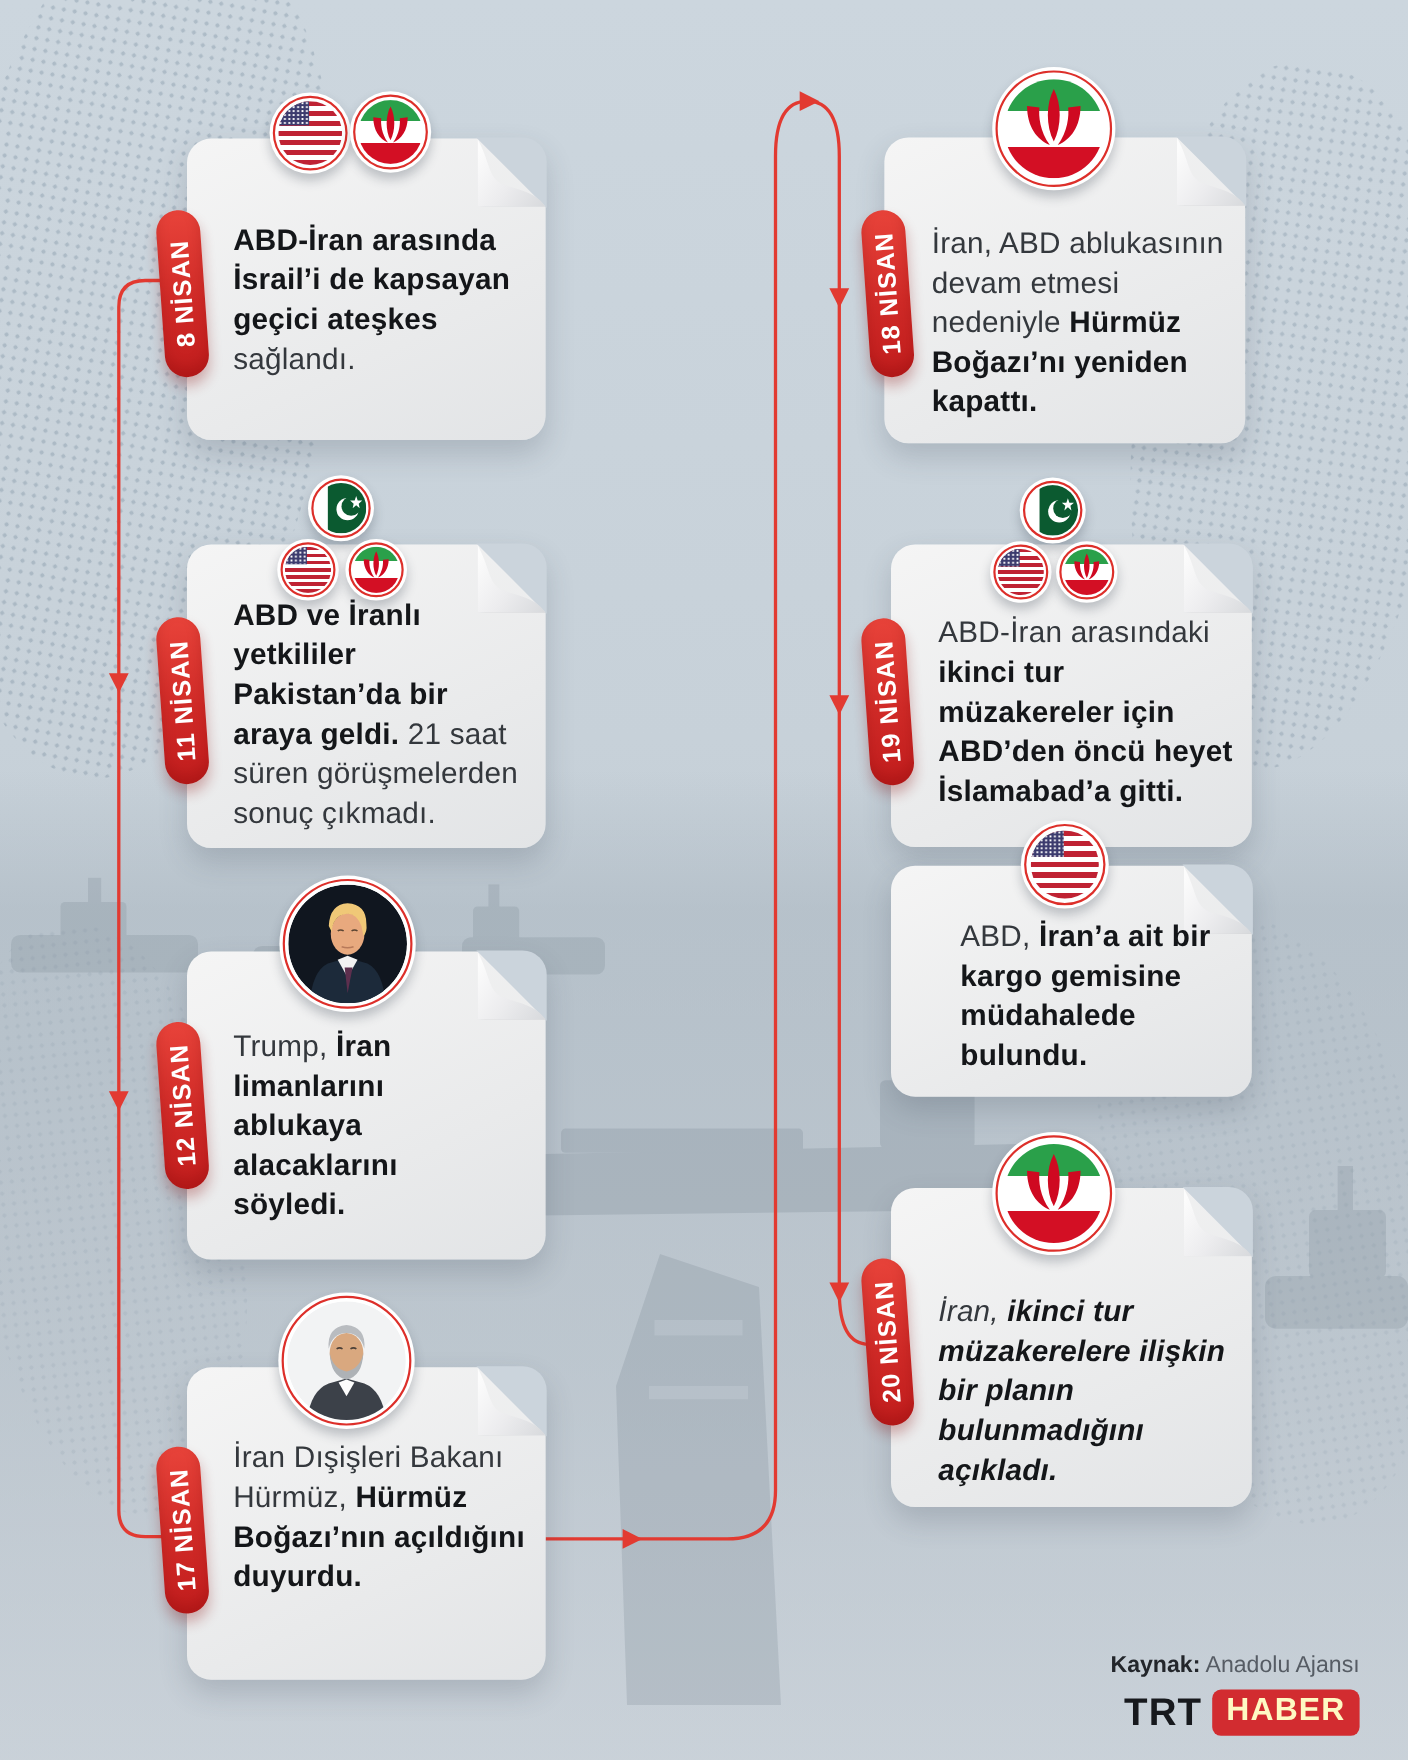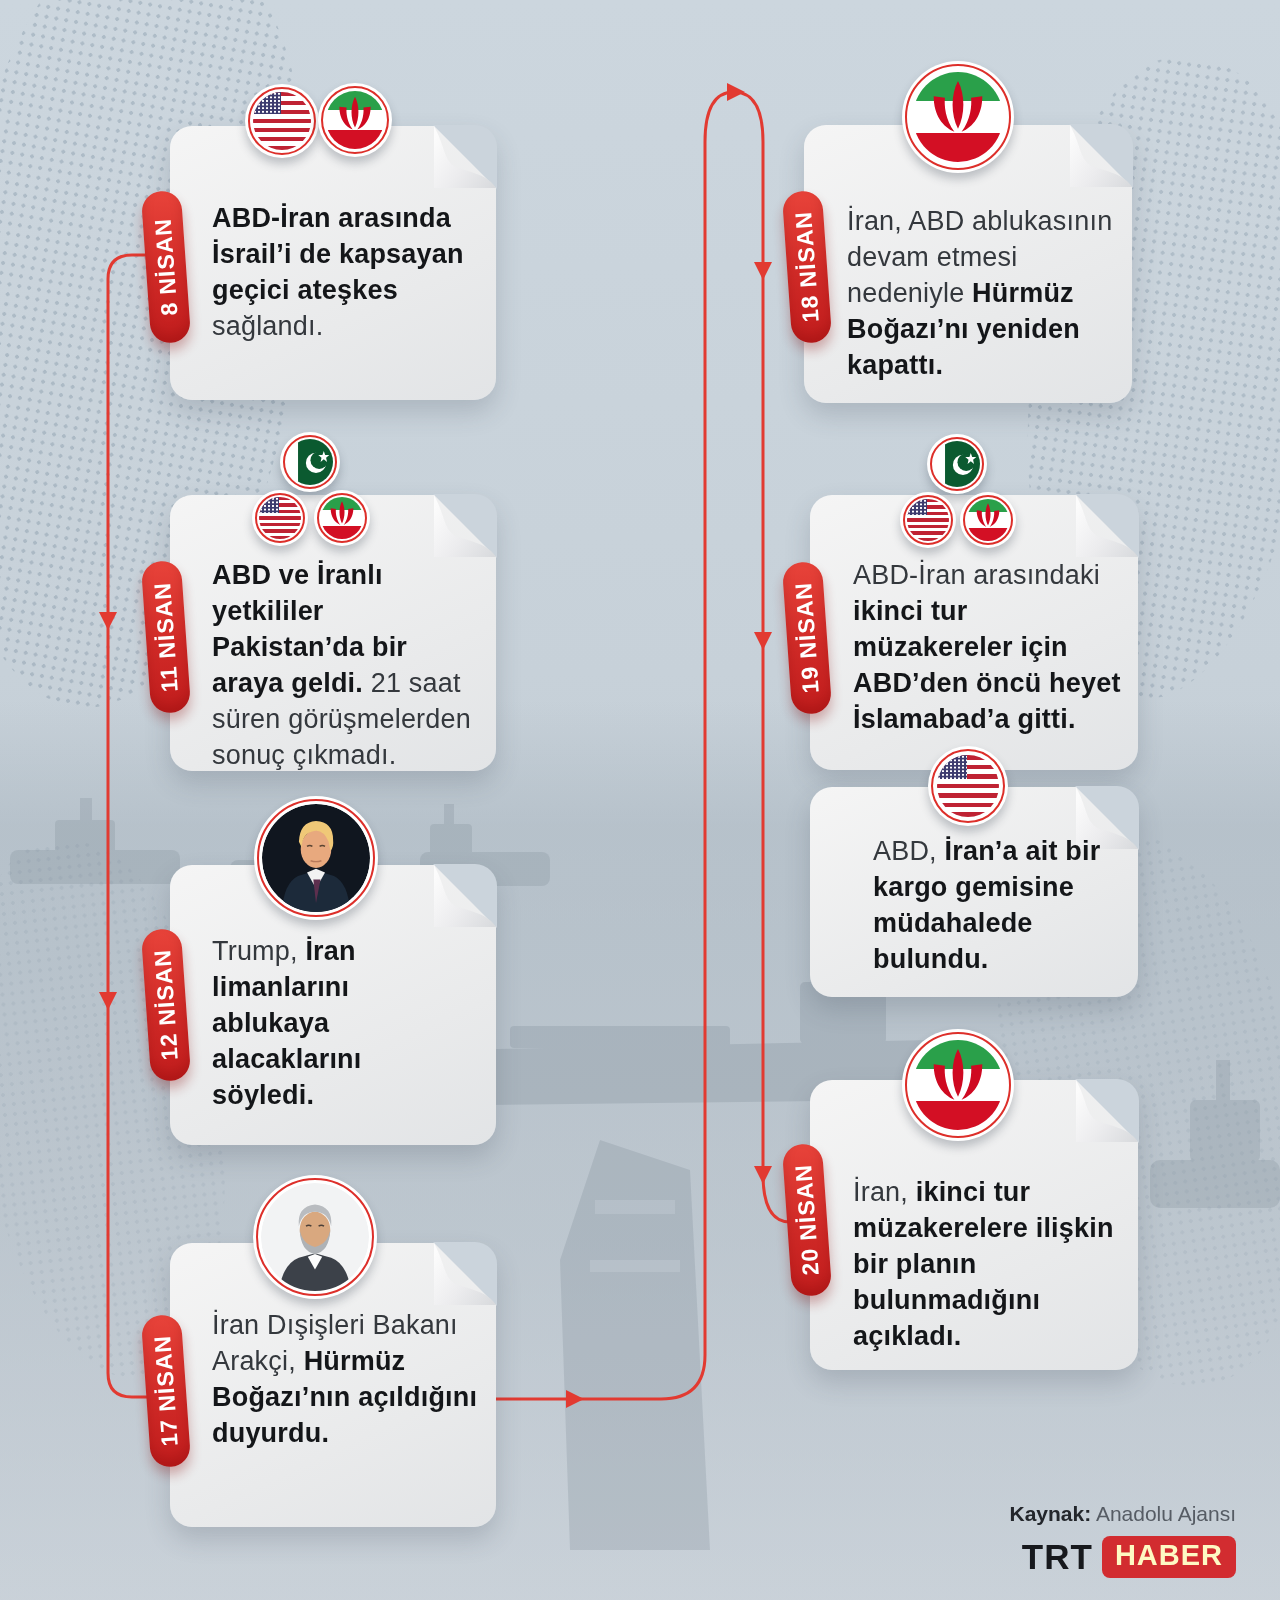--- a/index.html
+++ b/index.html
@@ -159,21 +159,21 @@
           <path d="M10 2 C8.4 5 8.4 9.5 10 12.6 C11.6 9.5 11.6 5 10 2 Z M4.6 5.4 C4.6 9.6 6.6 12.2 9.2 13.3 C7.2 10.6 6.9 7.4 7.1 5.7 Z M15.4 5.4 C15.4 9.6 13.4 12.2 10.8 13.3 C12.8 10.6 13.1 7.4 12.9 5.7 Z" fill="#cf0921"></path>
         </svg>
     </div>
   </div>
 
   <div class="card" style="left:170px;top:495px;width:326px;height:276px;">
     <div class="fold">
         <div class="fold-cut"></div>
         <div class="fold-flap"></div>
       </div>
-    <div class="card-text" style="left:42px;top:62px;width:266px;">
+    <div class="card-text" style="left:42px;top:46px;width:266px;">
       <span class="b">ABD ve İranlı yetkililer Pakistan’da bir araya geldi. </span><span>21 saat süren görüşmelerden sonuç çıkmadı.</span>
     </div>
   </div>
   <div class="badge" style="left:146px;top:561px;">
     <span>11 NİSAN</span>
   </div>
   <div class="cb cb-xs" style="left:280px;top:432px;">
     <div class="cb-ring"></div>
       <div class="cb-inner">
       <svg viewBox="0 0 100 100">
@@ -229,21 +229,21 @@
       </svg>
     </div>
   </div>
 
   <div class="card" style="left:170px;top:1243px;width:326px;height:284px;">
     <div class="fold">
         <div class="fold-cut"></div>
         <div class="fold-flap"></div>
       </div>
     <div class="card-text" style="left:42px;top:64px;width:282px;">
-      <span>İran Dışişleri Bakanı Arakçi, </span><span class="b">Hürmüz Boğazı’nın açıldığını duyurdu.</span>
+      <span>İran Dışişleri Bakanı Hürmüz, </span><span class="b">Hürmüz Boğazı’nın açıldığını duyurdu.</span>
     </div>
   </div>
   <div class="badge" style="left:146px;top:1315px;">
     <span>17 NİSAN</span>
   </div>
   <div class="cb cb-photo" style="left:253px;top:1175px;">
     <div class="cb-ring"></div>
       <div class="cb-inner">
       <svg viewBox="0 0 120 120">
           <circle cx="60" cy="60" r="60" fill="#f2f3f4"></circle>
@@ -330,21 +330,21 @@
     </div>
   </div>
   <div class="cb cb-md" style="left:928px;top:746px;">
     <div class="cb-ring"></div>
       <div class="cb-inner">
         <div class="us-flag-fill"></div>
         <div class="us-canton"></div>
       </div>
   </div>
 
-  <div class="card" style="left:810px;top:1080px;width:328px;height:290px;">
+  <div class="card" style="left:810px;top:1080px;width:328px;height:290px;font-style:italic;">
     <div class="fold">
         <div class="fold-cut"></div>
         <div class="fold-flap"></div>
       </div>
     <div class="card-text" style="left:43px;top:94px;width:272px;">
       <span>İran, </span><span class="b">ikinci tur müzakerelere ilişkin bir planın bulunmadığını açıkladı.</span>
     </div>
   </div>
   <div class="badge" style="left:787px;top:1144px;">
     <span>20 NİSAN</span>

